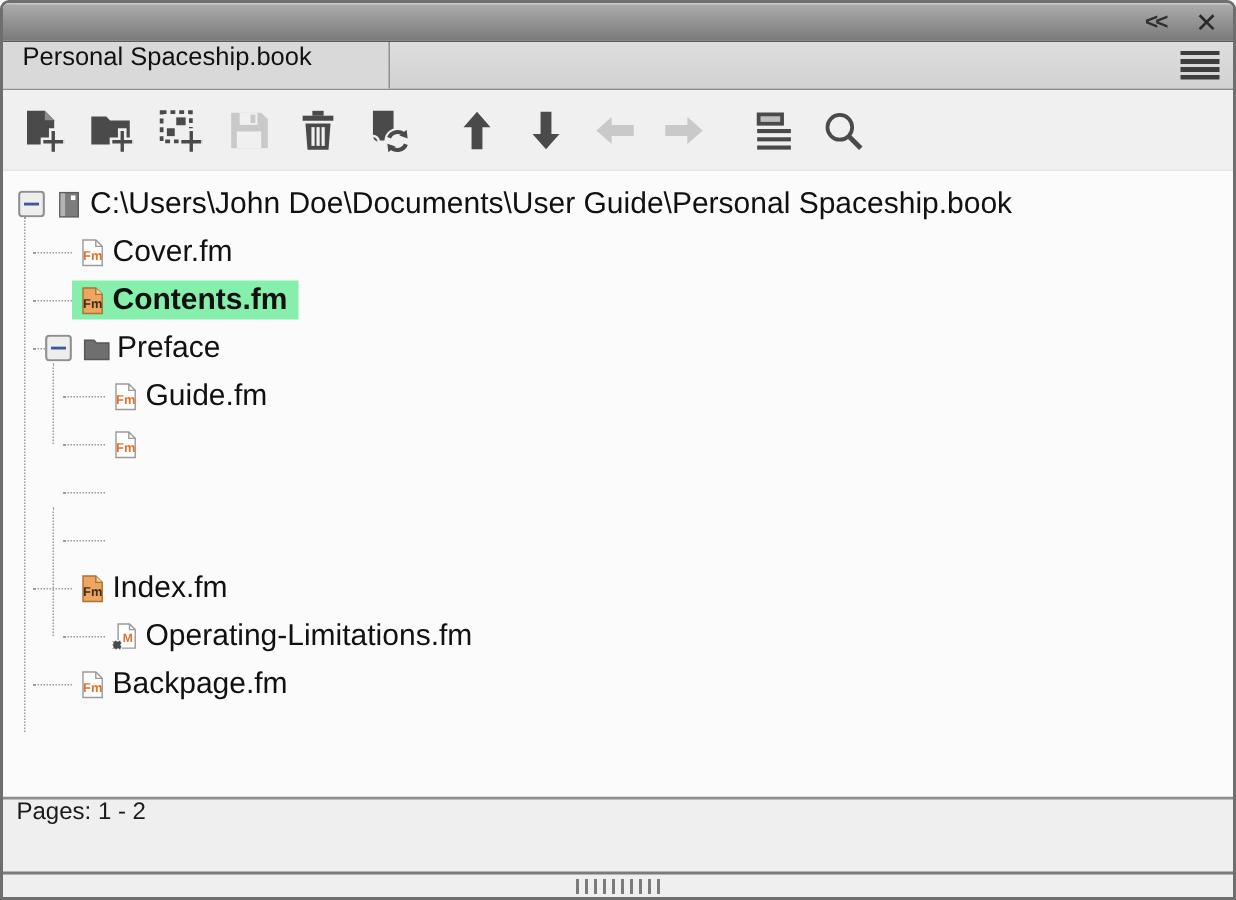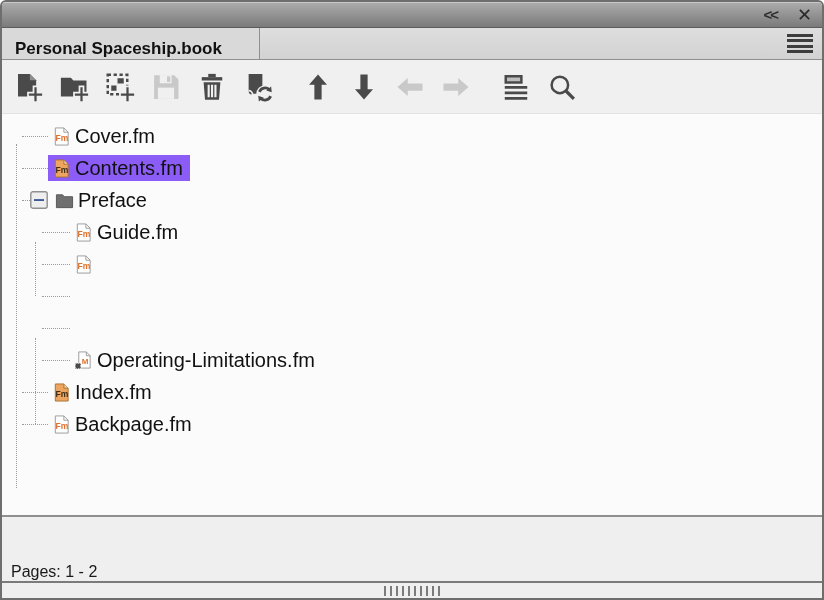--- a/index.html
+++ b/index.html
@@ -13,22 +13,22 @@
               box-shadow:inset 0 1px 0 #c8c8c8; border-bottom:1px solid #5c5c5c;
               display:flex; align-items:center; justify-content:flex-end; padding-right:10px; }
   .collapse-btn { color:#2f2f2f; font-weight:bold; font-size:15px; letter-spacing:-2px;
                   line-height:1; cursor:default; margin-right:20px; }
   .close-btn { color:#2a2a2a; font-weight:bold; font-size:18px; line-height:1; cursor:default; }
 
   
   .tabstrip { height:32px; flex:none; background:linear-gradient(#dedede,#d2d2d2);
               display:flex; align-items:stretch; border-bottom:1px solid #8f8f8f; }
   .tab-active { width:258px; flex:none; background:#d9d9d9; border-right:1px solid #8f8f8f;
-                display:flex; align-items:flex-end; padding-left:13px;
-                font-weight:bold; font-size:17px; color:#111; }
+                display:flex; align-items:flex-start; padding-left:13px;
+                font-weight:normal; font-size:17px; color:#111; }
   .tabstrip-rest { flex:1; display:flex; align-items:center; justify-content:flex-end; }
   .menu-icon { width:26px; height:19px; margin-right:9px;
                background:repeating-linear-gradient(to bottom,#3d3d3d 0 3px,rgba(0,0,0,0) 3px 5.4px); }
 
   
   .toolbar { height:54px; flex:none; background:#f0f0f0; display:flex; align-items:center;
              padding:0 3px; border-bottom:1px solid #e3e3e3; }
   .tb-btn { width:46px; height:46px; border:none; background:none; padding:0;
             display:flex; align-items:center; justify-content:center; color:#4a4a4a; }
   .tb-btn svg { width:30px; height:30px; display:block; }
@@ -39,31 +39,31 @@
   .tree { flex:1; background:#fbfbfb; padding:6px 0 0 4px; position:relative; overflow:hidden;
           font-size:20px; color:#111; }
   .tree-row { height:32px; display:flex; align-items:center;
               padding-left:calc(6px + var(--indent,0)*22px); position:relative; white-space:nowrap; }
   .stub { flex:none; width:26px; margin-left:-12px; height:0; border-top:1px dotted #9c9c9c; display:block; }
   .has-expander .stub { width:8px; }
   .indent-2 .stub { margin-left:-14px; width:28px; }
   .expander { display:none; flex:none; width:18px; height:18px; margin-right:3px; }
   .has-expander .expander { display:block; }
   .row-content { display:flex; align-items:center; padding:3px 7px 3px 2px; }
-  .selected .row-content { background:#8b5cf6; }
+  .selected .row-content { background:#86efac;font-weight:bold; }
   .node-icon { flex:none; width:19px; height:19px; margin:0 4px 0 2px; }
   .row-label { line-height:1; }
   .vline { position:absolute; width:0; border-left:1px dotted #9c9c9c; }
   #vline-root { left:14px; top:30px; height:344px; }
   #vline-preface { left:33px; top:128px; height:54px; }
   #vline-operating { left:33px; top:224px; height:86px; }
 
   
-  .statusbar { height:66px; flex:none; background:#efefef; border-top:2px solid #8f8f8f;
-               display:flex; align-items:flex-end; padding-left:9px; font-size:16px; color:#1a1a1a; }
+  .statusbar { height:50px; flex:none; background:#efefef; border-top:2px solid #8f8f8f;
+               display:flex; align-items:flex-start; padding-left:9px; font-size:16px; color:#1a1a1a; }
 
   
   .bottom-strip { height:17px; flex:none; background:#efefef; border-top:2px solid #7b7b7b; position:relative; }
   .grip { position:absolute; left:50%; transform:translateX(-50%); top:3px; width:56px; height:10px;
           background:repeating-linear-gradient(to right,#7b7b7b 0 2px,rgba(0,0,0,0) 2px 6px); }
 
   .icon-defs { position:absolute; width:0; height:0; overflow:hidden; }
 </style>
 </head>
 <body>
@@ -259,50 +259,62 @@
           <use href="#search-icon"></use>
         </svg>
       </button>
     </div>
 
   <div class="tree">
     <div class="vline" id="vline-root"></div>
     <div class="vline" id="vline-preface"></div>
     <div class="vline" id="vline-operating"></div>
 
-
-      <div class="tree-row indent-1" style="--indent: 1;">
-        <span class="stub"></span>
-
-        <span class="row-content">
-          <svg class="node-icon">
-            <use href="#fm-file-icon"></use>
-          </svg>
-          <span class="row-label">Cover.fm</span>
-        </span>
-      </div>
-
-      <div class="tree-row selected indent-1" style="--indent: 1;">
-        <span class="stub"></span>
-
-        <span class="row-content">
-          <svg class="node-icon">
-            <use href="#fm-generated-file-icon"></use>
-          </svg>
-          <span class="row-label">Contents.fm</span>
-        </span>
-      </div>
-
-      <div class="tree-row indent-1 has-expander" style="--indent: 1;">
-        <span class="stub"></span>
+      <div class="tree-row indent-0 has-expander" style="--indent: 0;">
+
         <svg class="expander">
           <use href="#expander-minus-icon"></use>
         </svg>
         <span class="row-content">
           <svg class="node-icon">
+            <use href="#book-icon"></use>
+          </svg>
+          <span class="row-label">C:\Users\John Doe\Documents\User Guide\Personal Spaceship.book</span>
+        </span>
+      </div>
+
+      <div class="tree-row indent-1" style="--indent: 1;">
+        <span class="stub"></span>
+
+        <span class="row-content">
+          <svg class="node-icon">
+            <use href="#fm-file-icon"></use>
+          </svg>
+          <span class="row-label">Cover.fm</span>
+        </span>
+      </div>
+
+      <div class="tree-row selected indent-1" style="--indent: 1;">
+        <span class="stub"></span>
+
+        <span class="row-content">
+          <svg class="node-icon">
+            <use href="#fm-generated-file-icon"></use>
+          </svg>
+          <span class="row-label">Contents.fm</span>
+        </span>
+      </div>
+
+      <div class="tree-row indent-1 has-expander" style="--indent: 1;">
+        <span class="stub"></span>
+        <svg class="expander">
+          <use href="#expander-minus-icon"></use>
+        </svg>
+        <span class="row-content">
+          <svg class="node-icon">
             <use href="#folder-icon"></use>
           </svg>
           <span class="row-label">Preface</span>
         </span>
       </div>
 
       <div class="tree-row indent-2" style="--indent: 2;">
         <span class="stub"></span>
 
         <span class="row-content">
@@ -327,39 +339,39 @@
       <div class="tree-row indent-2" style="--indent: 2;">
         <span class="stub"></span>
 
       </div>
 
       <div class="tree-row indent-2" style="--indent: 2;">
         <span class="stub"></span>
 
       </div>
 
+      <div class="tree-row indent-1" style="--indent: 1;">
+        <span class="stub"></span>
+
+        <span class="row-content">
+          <svg class="node-icon">
+            <use href="#fm-generated-file-icon"></use>
+          </svg>
+          <span class="row-label">Index.fm</span>
+        </span>
+      </div>
+
       <div class="tree-row indent-2" style="--indent: 2;">
         <span class="stub"></span>
 
         <span class="row-content">
           <svg class="node-icon">
             <use href="#fm-group-file-icon"></use>
           </svg>
           <span class="row-label">Operating-Limitations.fm</span>
-        </span>
-      </div>
-
-      <div class="tree-row indent-1" style="--indent: 1;">
-        <span class="stub"></span>
-
-        <span class="row-content">
-          <svg class="node-icon">
-            <use href="#fm-generated-file-icon"></use>
-          </svg>
-          <span class="row-label">Index.fm</span>
         </span>
       </div>
 
       <div class="tree-row indent-1" style="--indent: 1;">
         <span class="stub"></span>
 
         <span class="row-content">
           <svg class="node-icon">
             <use href="#fm-file-icon"></use>
           </svg>

